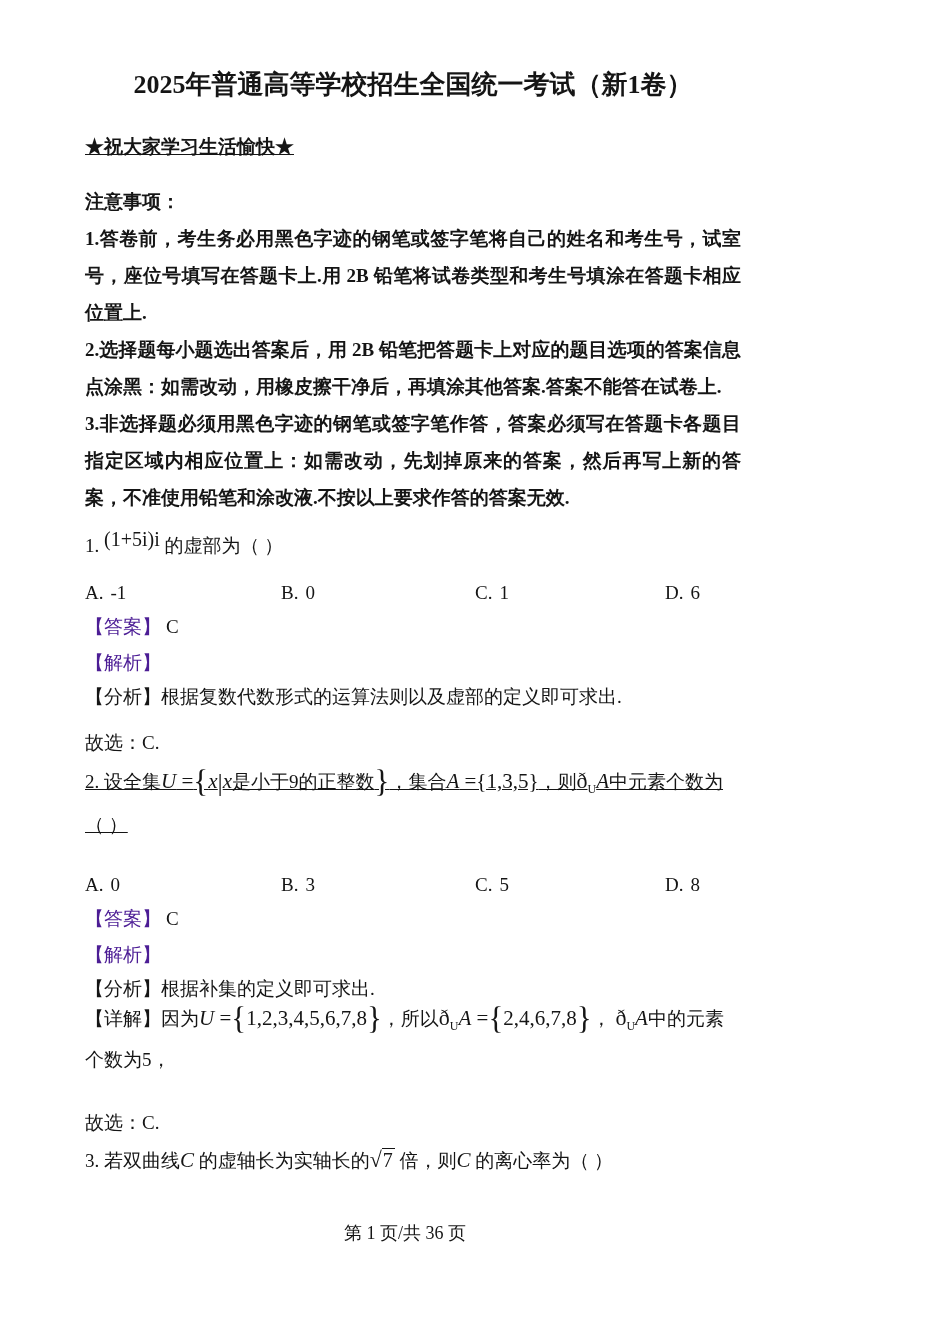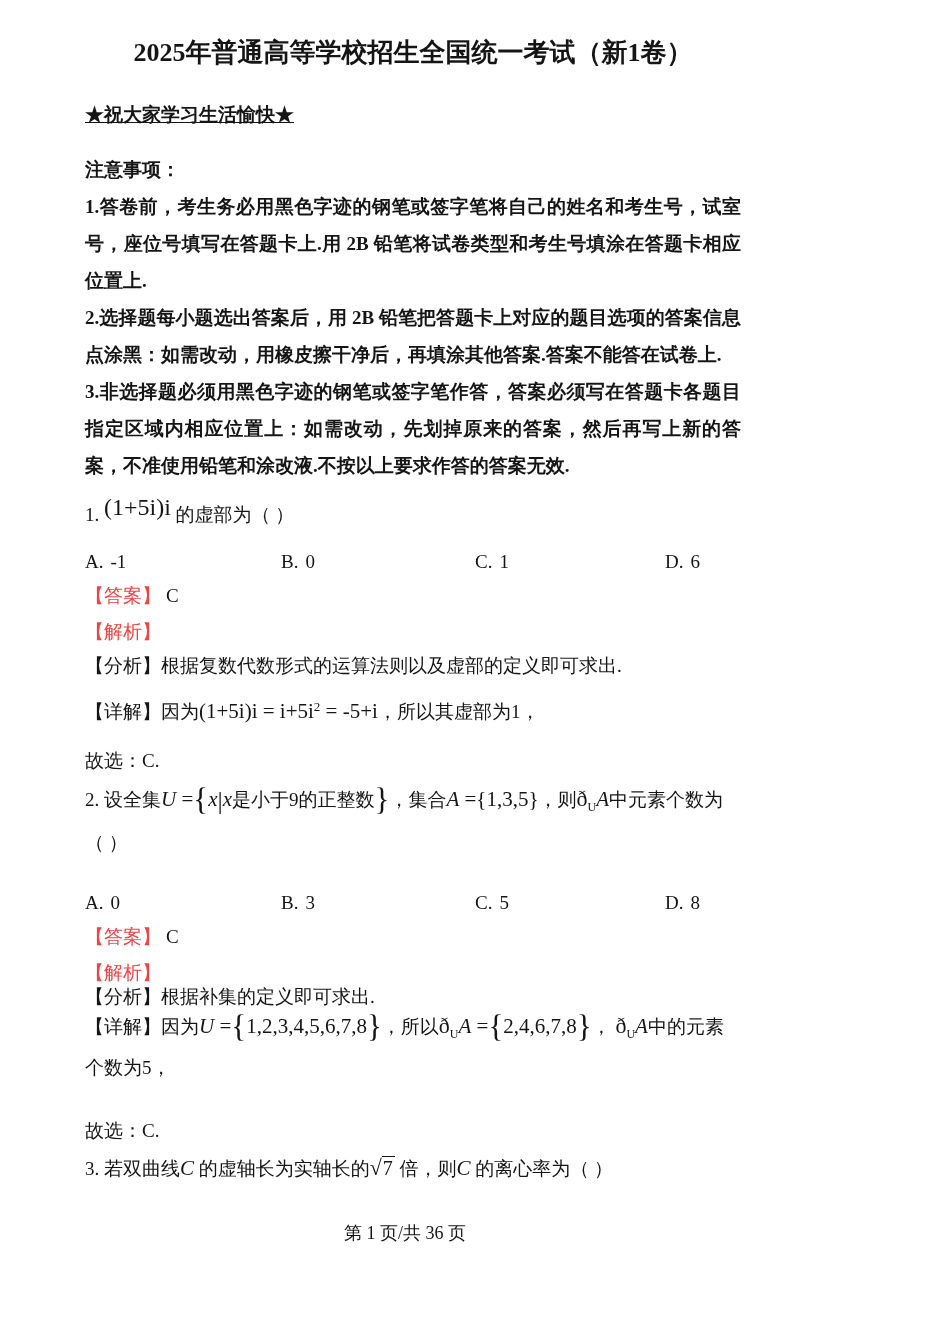--- a/index.html
+++ b/index.html
@@ -13,21 +13,21 @@
     font-family: "Liberation Serif", "DejaVu Serif", serif;
     font-size: 19px;
     color: #151515;
     overflow: hidden;
   }
   .page {
     position: relative;
     width: 826px;
     height: 1344px;
     box-sizing: border-box;
-    padding: 38px 85px 0 85px;
+    padding: 70px 85px 0 85px;
   }
   .title {
     margin: 0;
     font-size: 26px;
     line-height: 30px;
     font-weight: 700;
     text-align: center;
   }
   .subtitle {
     margin-top: 37px;
@@ -39,34 +39,34 @@
   }
   .notices {
     margin-top: 26px;
     font-weight: 700;
     line-height: 37px;
     text-align: justify;
   }
   .notices p { margin: 0; }
   .row { line-height: 24px; }
   .stem-row { line-height: 30px; }
-  .stem-row-tall { line-height: 36px; }
+  .stem-row-tall { line-height: 36px; text-decoration: underline; }
   .detail-row { line-height: 30px; }
   .detail-row-tall { line-height: 34px; }
   .opts {
     display: grid;
     grid-template-columns: 196px 194px 190px auto;
   }
   .opt-val { margin-left: 7px; }
-  .blue { color: #ef4444; }
+  .blue { color: #4c1d95; }
   .ans-val { margin-left: 5px; }
   
   .fm  { font-size: 21px; }
   .fmi { font-size: 21px; font-style: italic; }
-  .lift { font-size: 24px; position: relative; top: -6px; }
+  .lift { font-size: 20px; position: relative; top: -6px; }
   .sup { font-size: 13px; vertical-align: 7px; }
   .sub { font-size: 12px; vertical-align: -5px; }
   .brace { font-size: 31px; font-weight: 300; vertical-align: -4px; line-height: 0; }
   .vbar { font-size: 26px; vertical-align: -3px; line-height: 0; }
   .comp { font-size: 22px; }
   .rad { font-size: 22px; }
   .radd { font-size: 20px; border-top: 1.6px solid #151515; padding: 0 2px 0 1px; }
   .footer {
     position: absolute;
     top: 1222px;
@@ -103,41 +103,38 @@
     </div>
     <div class="row" style="margin-top:10px">
       <span class="blue">【答案】</span><span class="ans-val">C</span>
     </div>
     <div class="row" style="margin-top:12px">
       <span class="blue">【解析】</span>
     </div>
     <div class="row" style="margin-top:10px">
       <span>【分析】</span><span>根据复数代数形式的运算法则以及虚部的定义即可求出.</span>
     </div>
-    <div class="row detail-row" style="margin-top:14px">
-      <span>【详解】</span><span><span>因为</span><span class="fm">(1+5i)i = i+5i</span><span class="sup">2</span><span class="fm"> = -5+i</span><span>，所以其虚部为1，</span></span>
-    </div>
     <div class="row" style="margin-top:22px">故选：C.</div>
   </div>
 
   <div>
     <div class="row stem-row-tall" style="margin-top:8px"><span>2. 设全集</span><span class="fmi">U</span><span class="fm"> =</span><span class="brace">{</span><span class="fmi">x</span><span class="vbar">|</span><span class="fmi">x</span><span>是小于9的正整数</span><span class="brace">}</span><span>，集合</span><span class="fmi">A</span><span class="fm"> ={1,3,5}</span><span>，则</span><span class="comp">ð</span><span class="sub">U</span><span class="fmi">A</span><span>中元素个数为（  ）</span></div>
     <div class="row opts" style="margin-top:30px">
       <div><span>A.</span><span class="opt-val">0</span></div>
       <div><span>B.</span><span class="opt-val">3</span></div>
       <div><span>C.</span><span class="opt-val">5</span></div>
       <div><span>D.</span><span class="opt-val">8</span></div>
     </div>
     <div class="row" style="margin-top:10px">
       <span class="blue">【答案】</span><span class="ans-val">C</span>
     </div>
     <div class="row" style="margin-top:12px">
       <span class="blue">【解析】</span>
     </div>
-    <div class="row" style="">
+    <div class="row" style="margin-top:10px">
       <span>【分析】</span><span>根据补集的定义即可求出.</span>
     </div>
     <div class="row detail-row-tall" style="">
       <span>【详解】</span><span><span>因为</span><span class="fmi">U</span><span class="fm"> =</span><span class="brace">{</span><span class="fm">1,2,3,4,5,6,7,8</span><span class="brace">}</span><span>，所以</span><span class="comp">ð</span><span class="sub">U</span><span class="fmi">A</span><span class="fm"> =</span><span class="brace">{</span><span class="fm">2,4,6,7,8</span><span class="brace">}</span><span>，  </span><span class="comp">ð</span><span class="sub">U</span><span class="fmi">A</span><span>中的元素个数为5，</span></span>
     </div>
     <div class="row" style="margin-top:34px">故选：C.</div>
   </div>
 
   <div>
     <div class="row detail-row-tall" style="margin-top:8px"><span>3. 若双曲线</span><span class="fmi">C</span><span> 的虚轴长为实轴长的</span><span class="rad">√</span><span class="radd">7</span><span> 倍，则</span><span class="fmi">C</span><span> 的离心率为（  ）</span></div>

